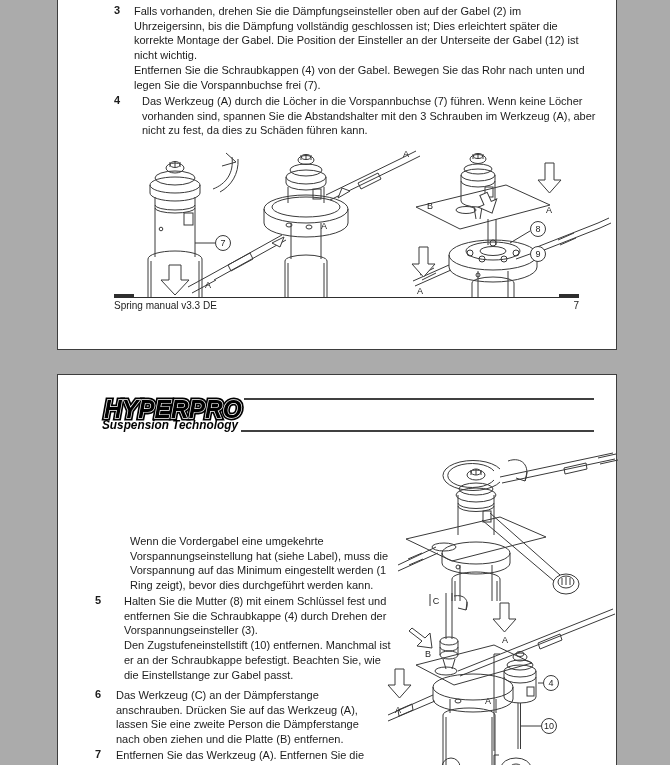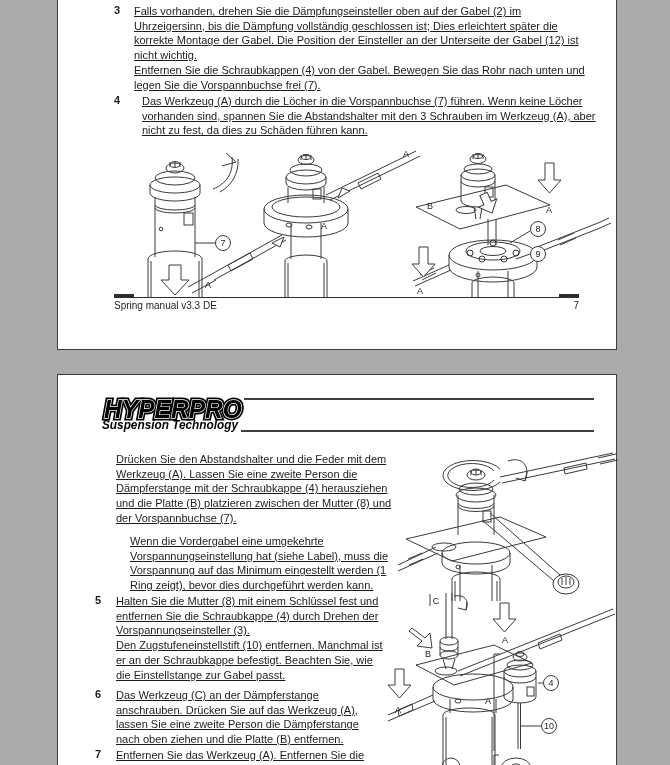--- a/index.html
+++ b/index.html
@@ -10,21 +10,21 @@
   }
   .page{
     position:absolute;left:57px;width:560px;background:#ffffff;
     border:1px solid #3d3d3d;box-sizing:border-box;
   }
   .page1{top:-6px;height:356px;border-top:none;}
   .page2{top:374px;height:600px;border-bottom:none;}
   .abs{position:absolute;}
   .body-text{
     font-size:11px;line-height:14.7px;color:#1c1c1c;
-    white-space:pre;letter-spacing:0px;text-decoration:underline;
+    white-space:pre;letter-spacing:0px;
   }
   .num{font-size:11px;font-weight:bold;color:#1c1c1c;}
   .footer-text{font-size:10px;color:#1c1c1c;}
   .rule{background:#2e2e2e;}
   svg.fig{overflow:visible;}
   svg.fig path, svg.fig ellipse, svg.fig circle, svg.fig rect, svg.fig line{
     fill:none;stroke:#3a3a3a;stroke-width:1;
   }
   svg.fig .wht{fill:#ffffff;}
   svg.fig .lblc{fill:#ffffff;}
@@ -169,32 +169,27 @@
   <div class="page page2">
 
     <svg class="logo abs" style="left:40px;top:10px;" width="510" height="52" viewBox="0 0 510 52">
       <line x1="146" y1="14" x2="496" y2="14" stroke="#000" stroke-width="1.5"></line>
       <line x1="143" y1="46" x2="496" y2="46" stroke="#000" stroke-width="1.5"></line>
       <text x="6" y="33" font-size="26" font-weight="bold" font-style="italic" textLength="138" lengthAdjust="spacingAndGlyphs" fill="#000" stroke="#000" stroke-width="5" paint-order="stroke">HYPERPRO</text>
       <text x="6" y="33" font-size="26" font-weight="bold" font-style="italic" textLength="138" lengthAdjust="spacingAndGlyphs" fill="#000" stroke="#fff" stroke-width="1.4" paint-order="stroke">HYPERPRO</text>
       <text x="4" y="44" font-size="13" font-weight="bold" font-style="italic" fill="#000" textLength="136" lengthAdjust="spacingAndGlyphs">Suspension Technology</text>
     </svg>
 
-    <div class="abs body-text" style="left:58px;top:77px;">Drücken Sie den Abstandshalter und die Feder mit dem
-Werkzeug (A). Lassen Sie eine zweite Person die
-Dämpferstange mit der Schraubkappe (4) herausziehen
-und die Platte (B) platzieren zwischen der Mutter (8) und
-der Vorspannbuchse (7).</div>
     <div class="abs body-text" style="left:72px;top:159px;">Wenn die Vordergabel eine umgekehrte
 Vorspannungseinstellung hat (siehe Label), muss die
 Vorspannung auf das Minimum eingestellt werden (1
 Ring zeigt), bevor dies durchgeführt werden kann.</div>
 
     <div class="abs num" style="left:37px;top:219px;">5</div>
-    <div class="abs body-text" style="left:58px;top:219px;">Halten Sie die Mutter (8) mit einem Schlüssel fest und
+    <div class="abs body-text" style="left:66px;top:219px;">Halten Sie die Mutter (8) mit einem Schlüssel fest und
 entfernen Sie die Schraubkappe (4) durch Drehen der
 Vorspannungseinsteller (3).
 Den Zugstufeneinstellstift (10) entfernen. Manchmal ist
 er an der Schraubkappe befestigt. Beachten Sie, wie
 die Einstellstange zur Gabel passt.</div>
 
     <div class="abs num" style="left:37px;top:313px;">6</div>
     <div class="abs body-text" style="left:58px;top:313px;">Das Werkzeug (C) an der Dämpferstange
 anschrauben. Drücken Sie auf das Werkzeug (A),
 lassen Sie eine zweite Person die Dämpferstange

